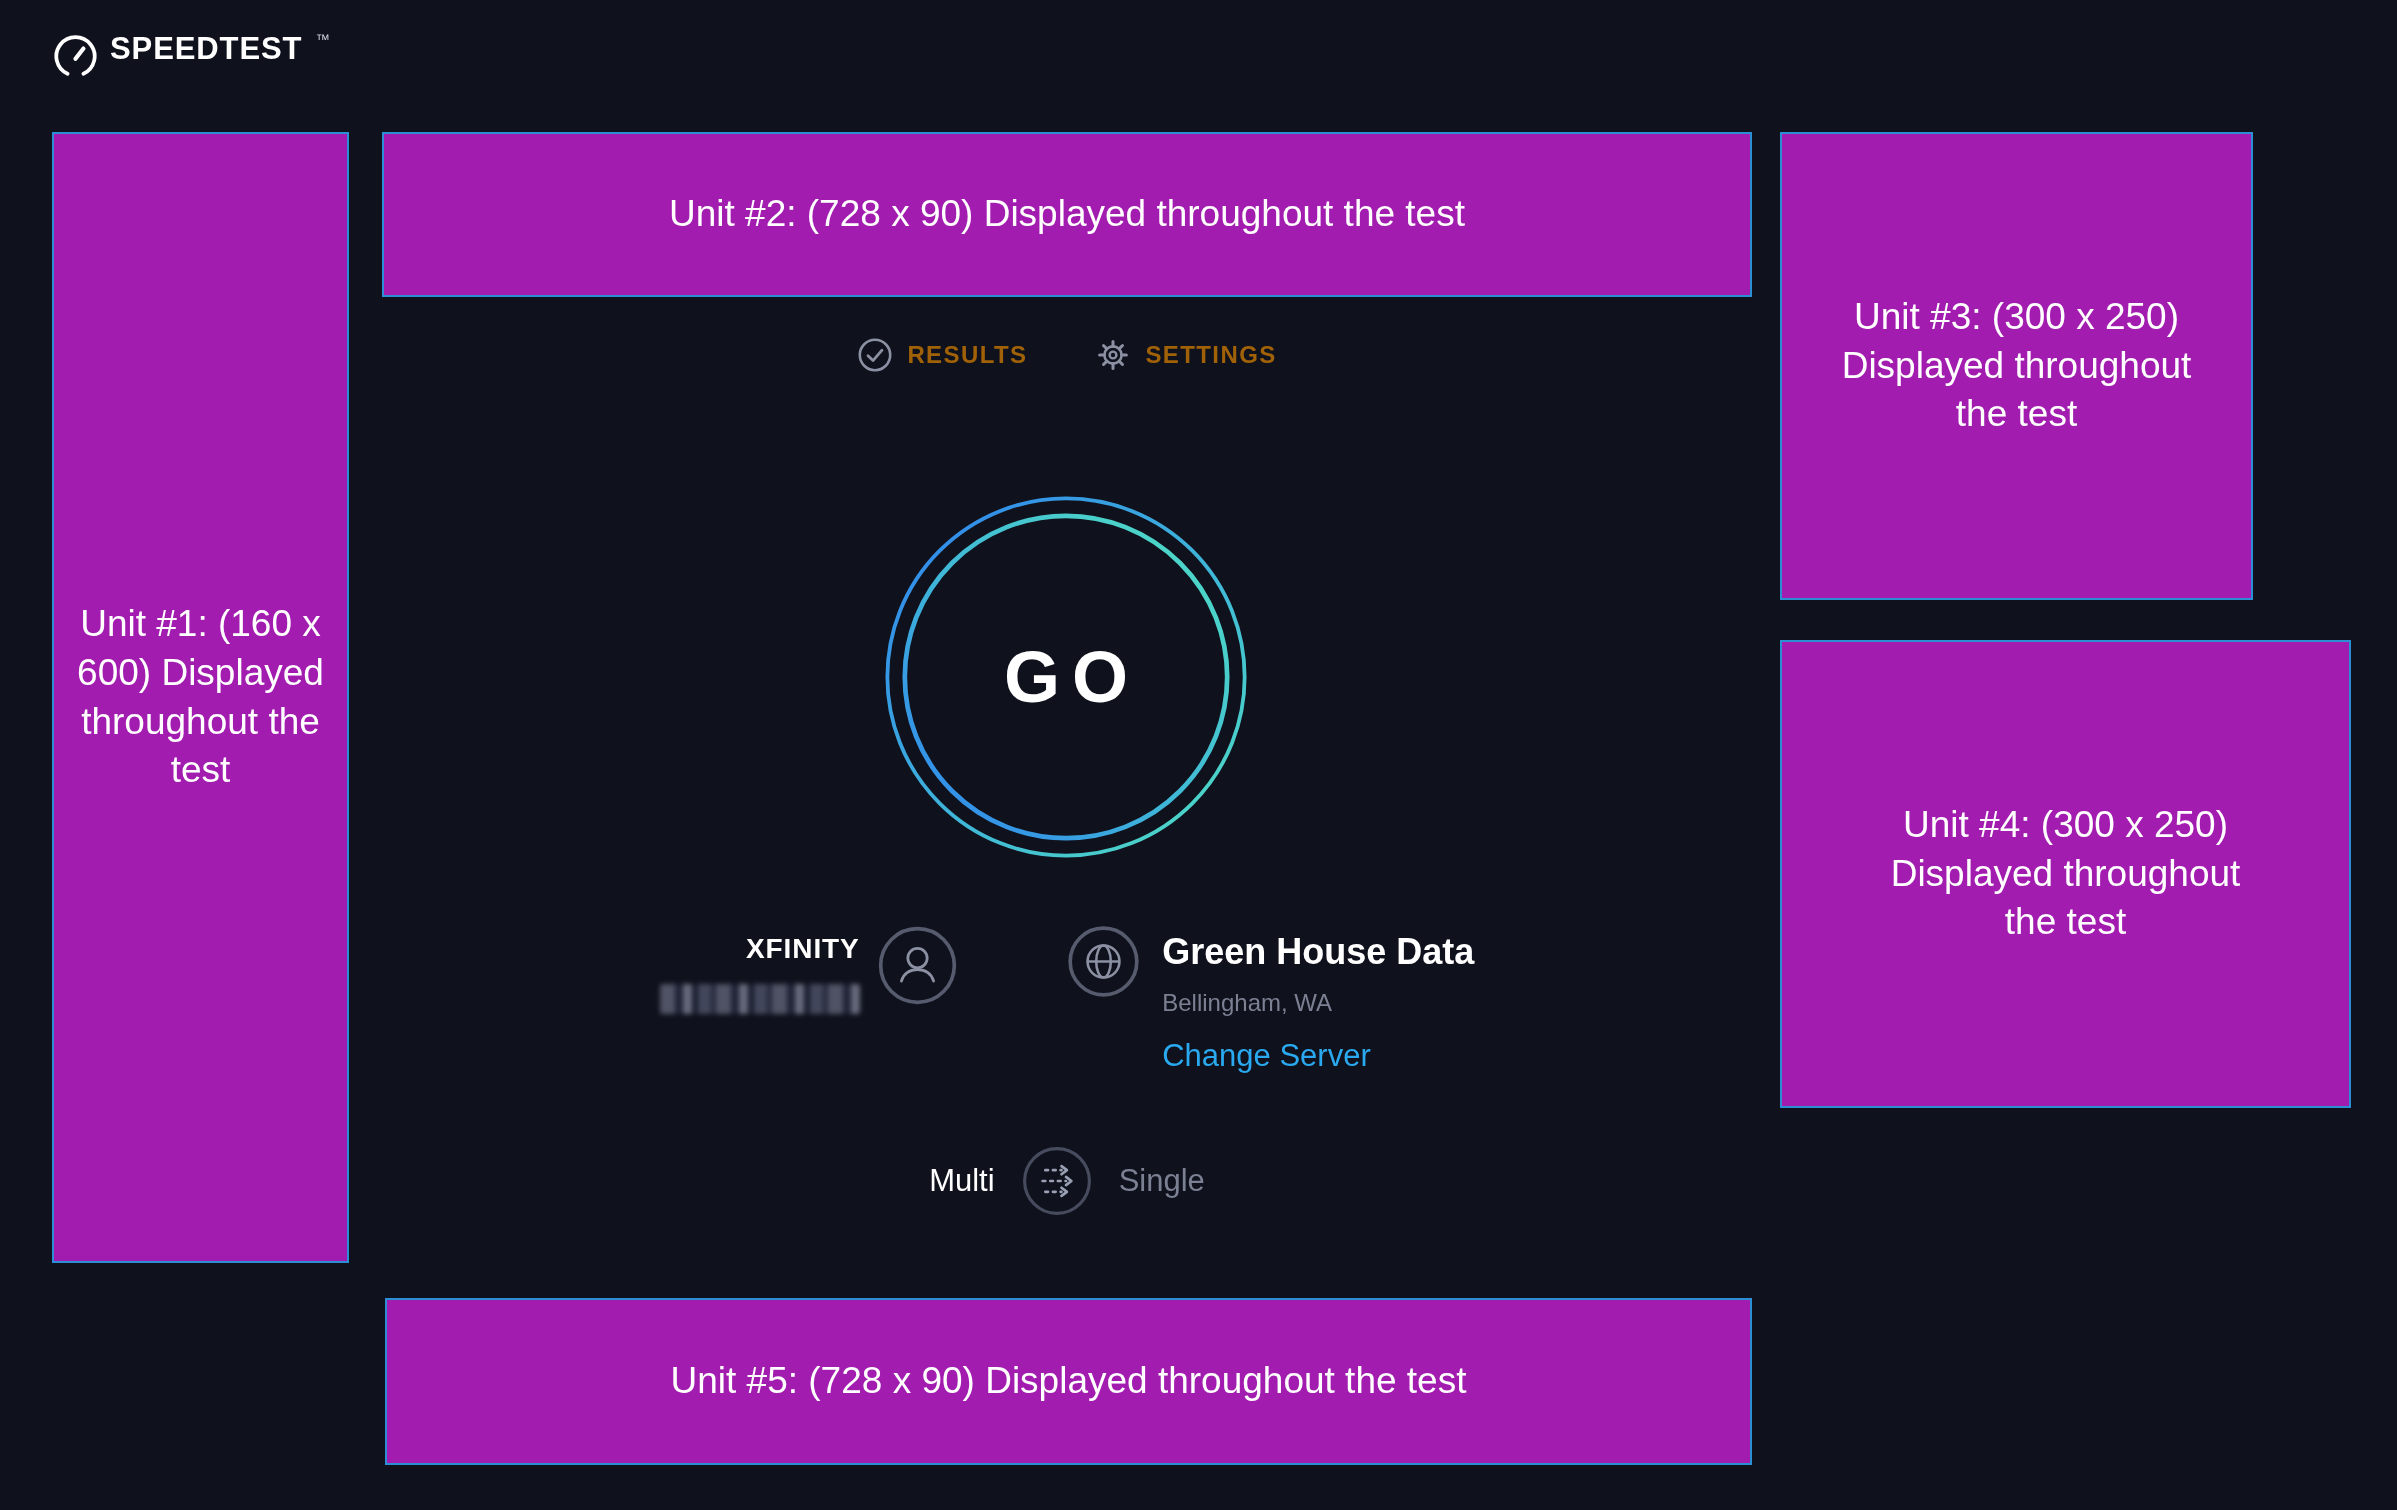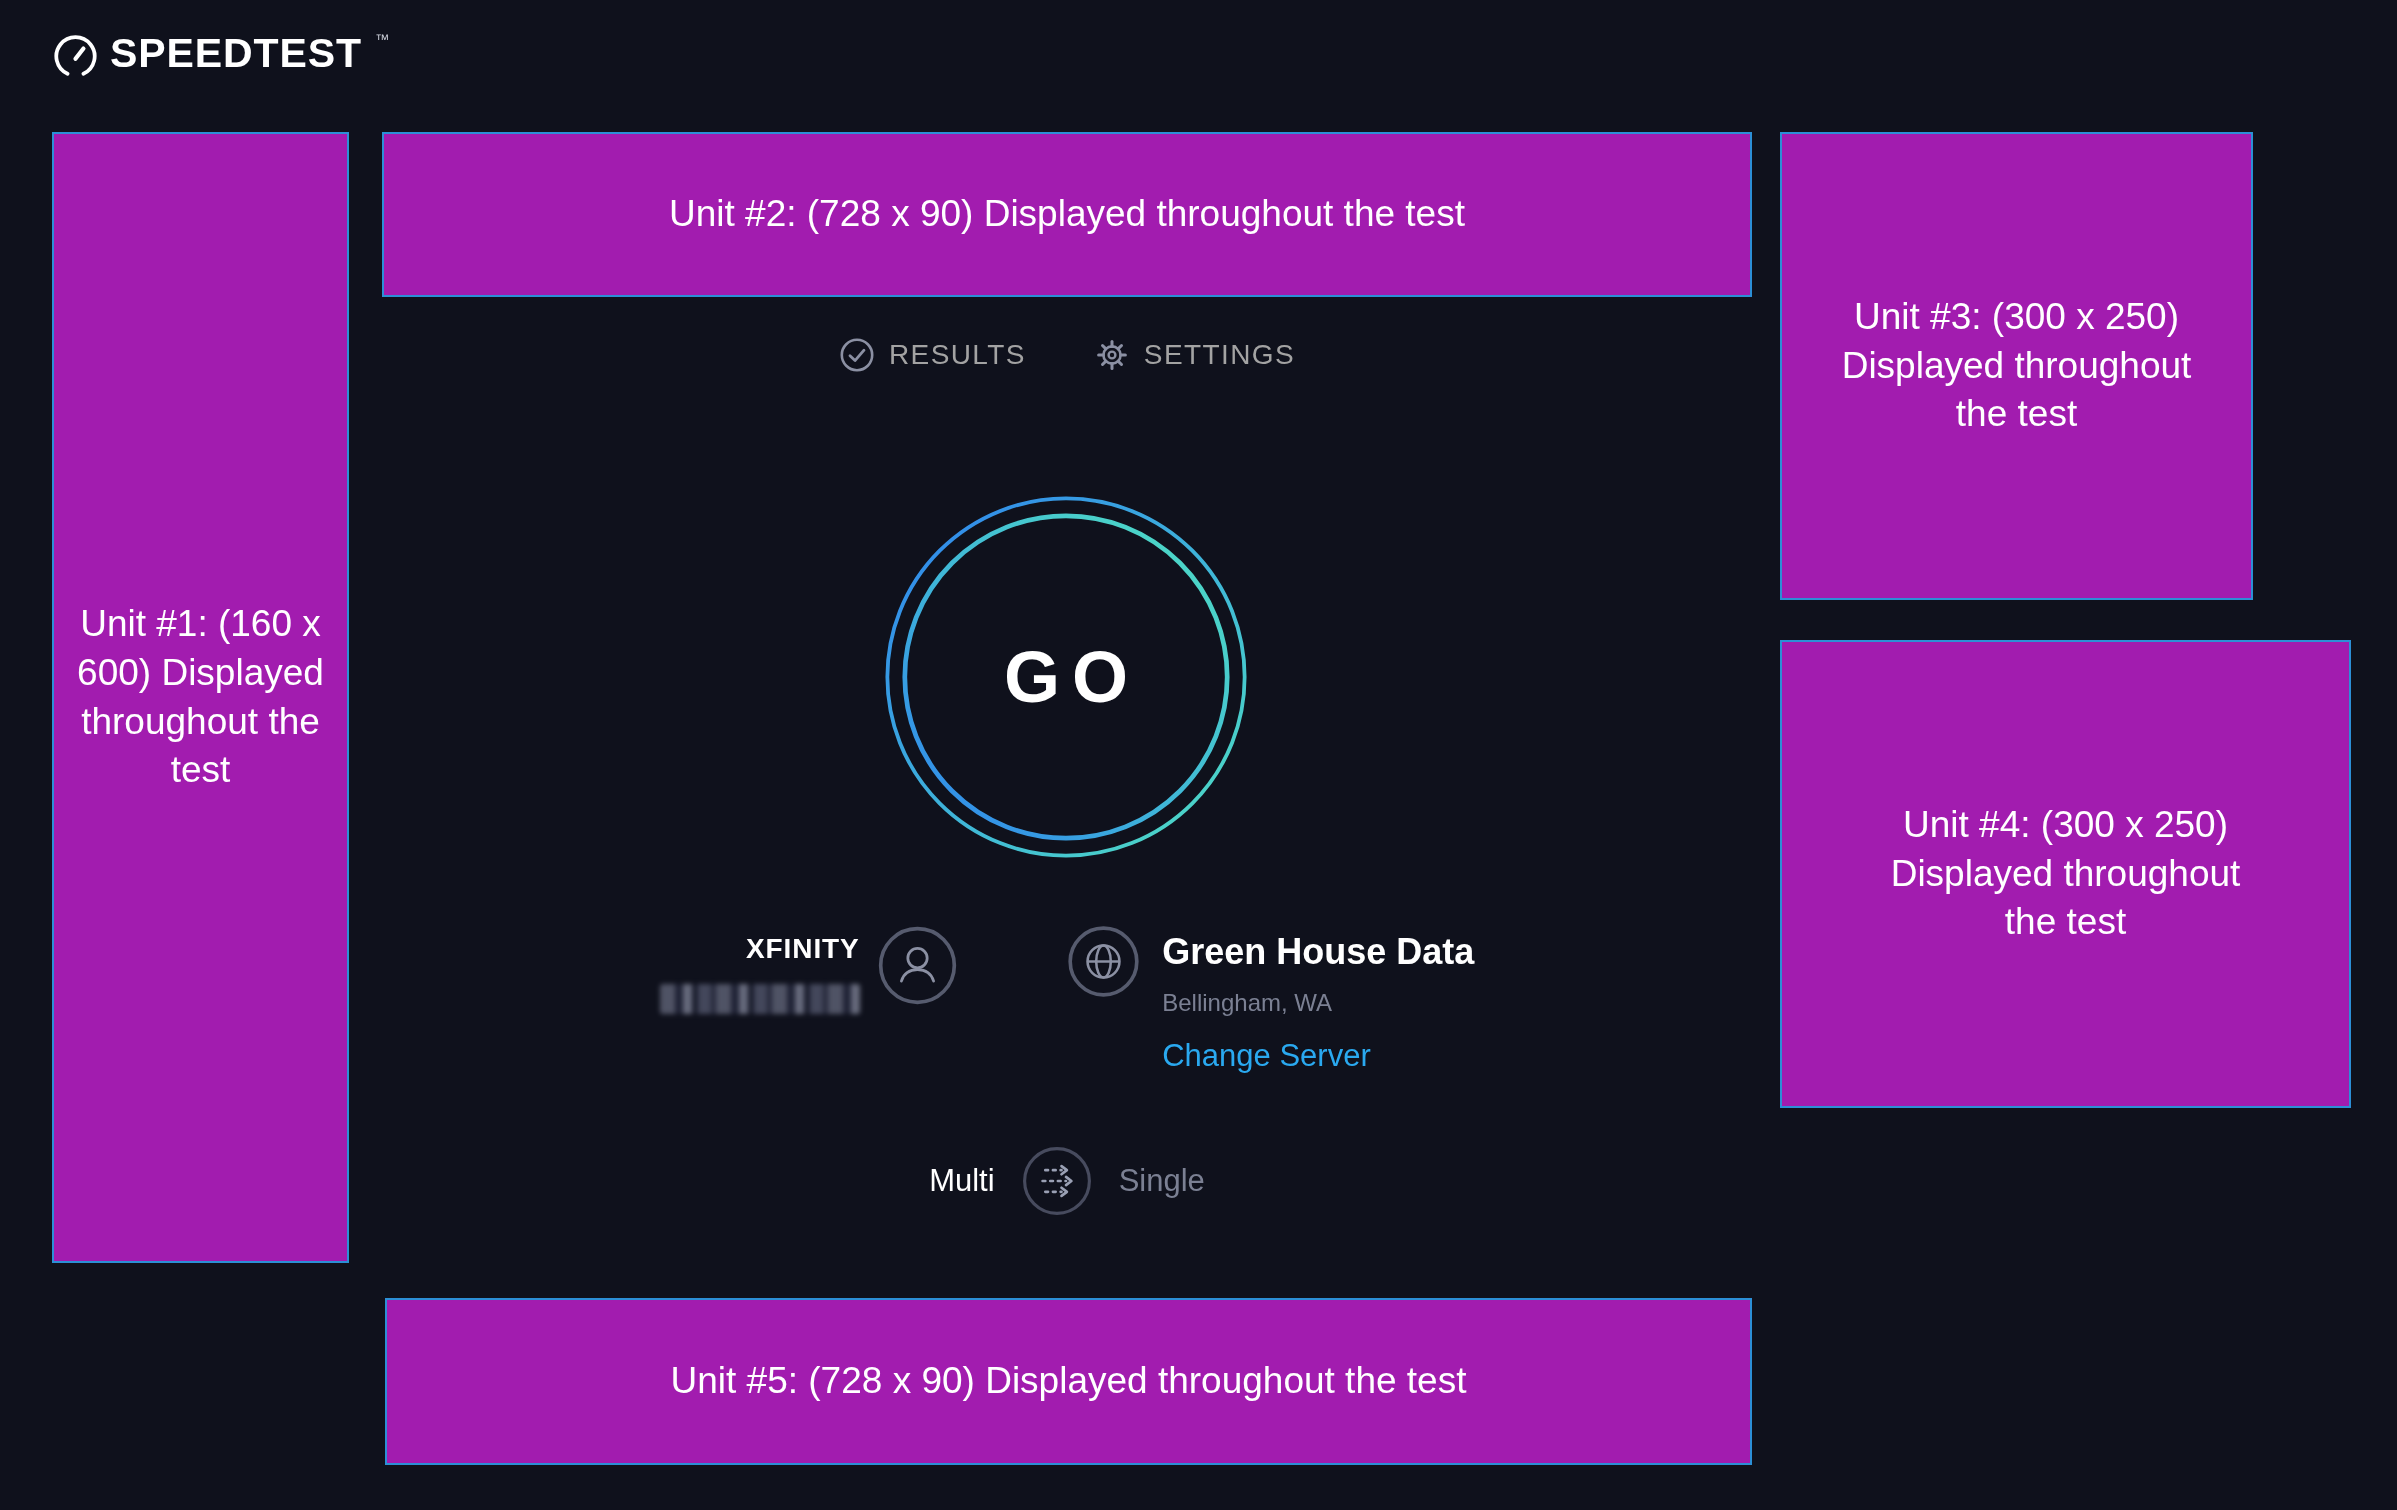--- a/index.html
+++ b/index.html
@@ -5,21 +5,21 @@
   * { margin:0; padding:0; box-sizing:border-box; }
   html,body { background:#0f111c; }
   body { width:2397px; height:1510px; font-family:"Liberation Sans", sans-serif; color:#fff; }
   .screen { position:relative; width:2397px; height:1510px; background:#0f111c; overflow:hidden; }
 
   
   .topnav { position:absolute; top:0; left:0; width:2397px; height:111px;
             display:flex; align-items:center; padding:0 81px 0 54px; }
   .brand { display:flex; align-items:flex-start; gap:13px; cursor:pointer; }
   .brand svg { margin-top:1.9px; }
-  .brand-text { font-size:41px; font-weight:700; letter-spacing:0.9px; color:#fff; line-height:1; }
+  .brand-text { font-size:31px; font-weight:700; letter-spacing:0.9px; color:#fff; line-height:1; }
   .brand-tm { font-size:14px; color:#cfd2dc; margin-top:-1.9px; }
   .navlinks { margin-left:auto; display:flex; align-items:center; }
   .navlink { margin-left:60px; font-size:30px; font-weight:400; color:#f2f3f8; cursor:pointer; white-space:nowrap; }
   .login { display:flex; align-items:center; gap:9.4px; }
 
   
   .ad { position:absolute; background:#a21caf; border:2.8px solid #2c8fd6;
         display:flex; align-items:center; justify-content:center; text-align:center;
         color:#fff; font-size:37px; line-height:1.32; }
   .ad-1 { left:52px;  top:132px;  width:297px;  height:1131px; }
@@ -27,21 +27,21 @@
   .ad-2 { left:382px; top:132px;  width:1370px; height:165px; }
   .ad-3 { left:1780px;top:132px;  width:473px;  height:468px; }
   .ad-3 .ad-label, .ad-4 .ad-label { width:405px; }
   .ad-4 { left:1780px;top:640px;  width:571px;  height:468px; }
   .ad-5 { left:385px; top:1298px; width:1367px; height:167px; }
 
   
   .tabs { position:absolute; left:382px; top:337px; width:1370px;
           display:flex; justify-content:center; gap:68px; }
   .tab { display:flex; align-items:center; gap:14px; cursor:pointer; }
-  .tab-label { font-size:28px; font-weight:400; letter-spacing:1.4px; color:#a3a3a3; }
+  .tab-label { font-size:24px; font-weight:700; letter-spacing:1.4px; color:#a16207; }
 
   
   .go-wrap { position:absolute; left:885px; top:496px; width:362px; height:362px; cursor:pointer; }
   .go-label { position:absolute; left:0; top:0; width:100%; height:100%;
               display:flex; align-items:center; justify-content:center;
               font-size:72px; font-weight:600; letter-spacing:12.2px; text-indent:12.2px; color:#fff; }
 
   
   .meta { position:absolute; left:382px; top:925px; width:1370px;
           display:flex; justify-content:center; align-items:flex-start; }

